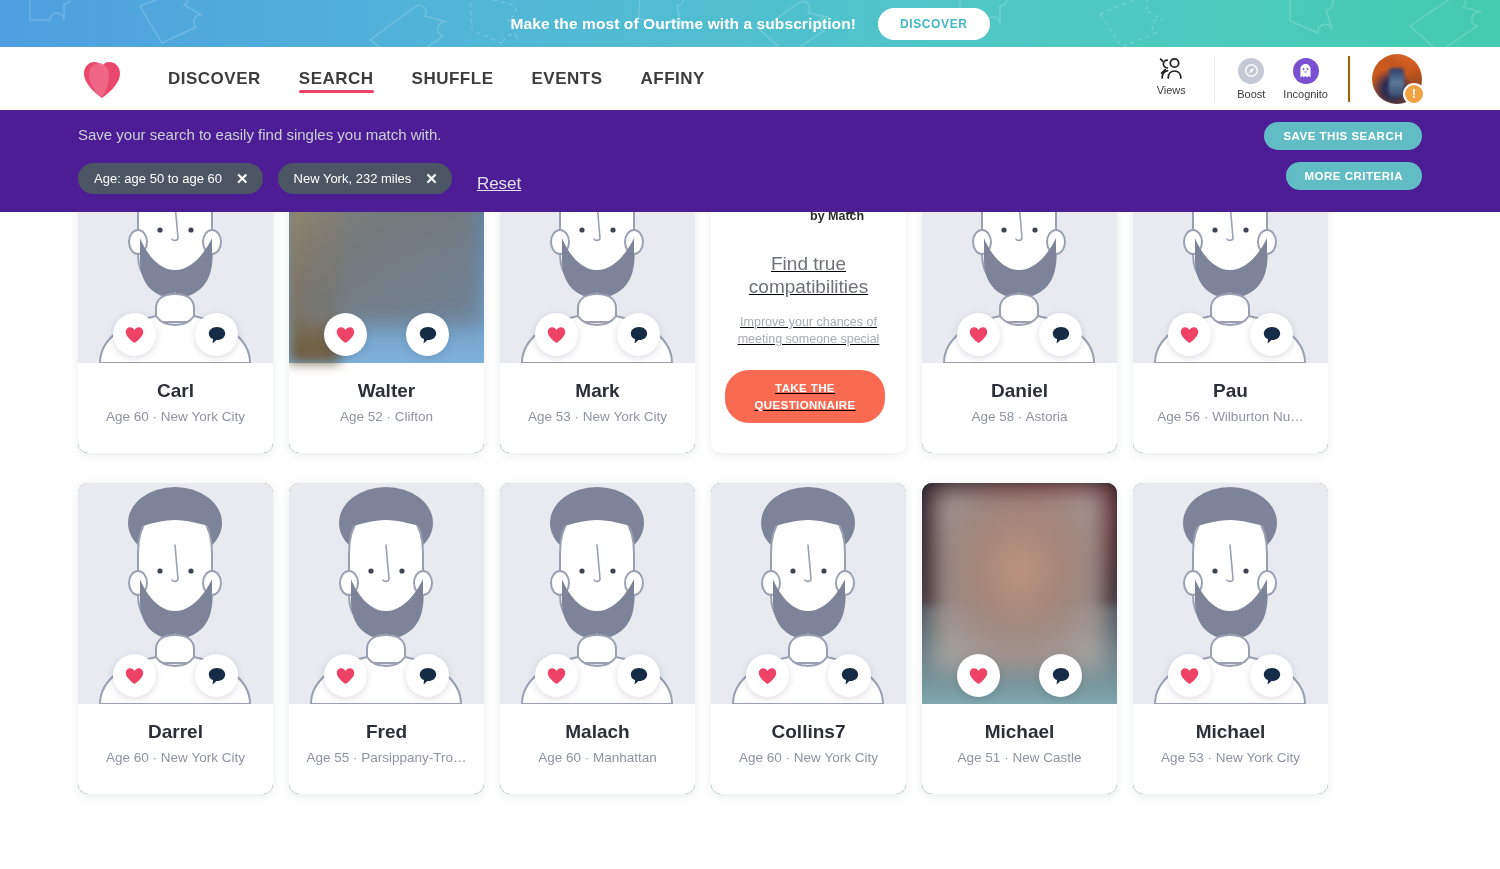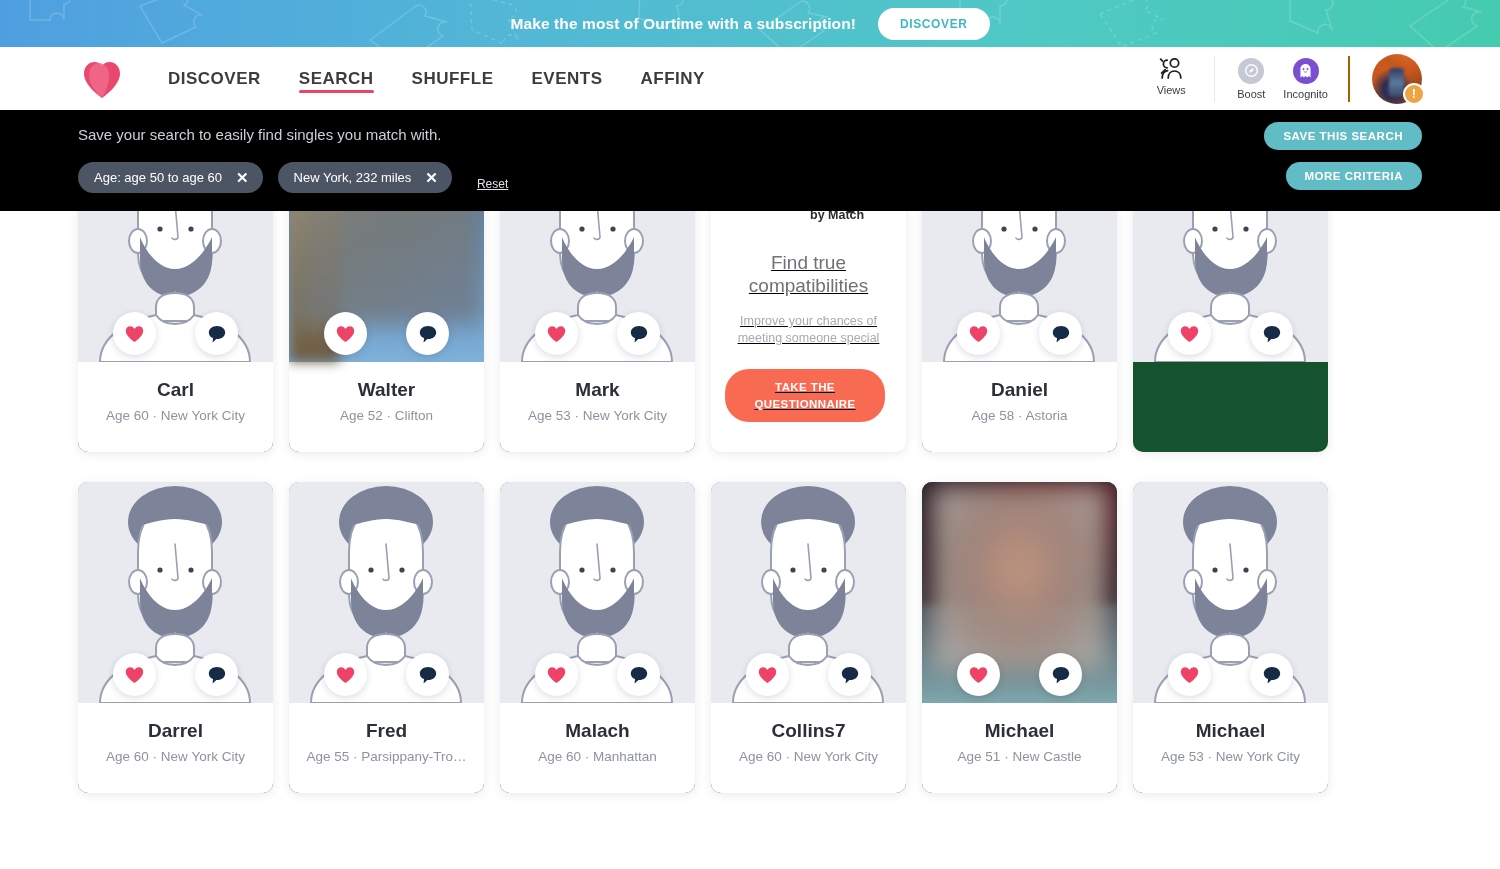--- a/index.html
+++ b/index.html
@@ -99,38 +99,38 @@
     position: absolute; right: -3px; bottom: -1px;
     width: 22px; height: 22px; border-radius: 50%;
     background: #f0a340; border: 2px solid #ffffff;
     color: #fff; font-size: 13px; font-weight: bold;
     display: flex; align-items: center; justify-content: center;
     line-height: 1;
   }
 
   
   .search-bar {
-    background: #000000; color: #ffffff;
+    background: #4c1d95; color: #ffffff;
     padding: 16px 32px 18px 78px;
     position: relative;
   }
   .search-tagline {
     font-size: 15px; color: #ccd0d6; font-weight: normal;
     margin-bottom: 19px;
   }
   .criteria-row { display: flex; align-items: center; gap: 15px; }
   .chip {
     background: #4c5564; border-radius: 18px;
     padding: 0 14px 0 16px; height: 31px;
     display: flex; align-items: center; gap: 14px;
     font-size: 13px; color: #ffffff; cursor: pointer;
   }
   .chip .x { font-size: 15px; font-weight: bold; line-height: 1; color: #fff; }
   .reset-link {
-    font-size: 12px; color: #dfe2e6; text-decoration: underline;
+    font-size: 17px; color: #dfe2e6; text-decoration: underline;
     margin-left: 10px; cursor: pointer; margin-top: 12px;
   }
   .search-actions {
     position: absolute; right: 78px; top: 12px;
     display: flex; flex-direction: column; align-items: flex-end; gap: 12px;
   }
   .pill-btn {
     background: #62bcc6; color: #ffffff; border: none;
     border-radius: 17px; height: 28px; padding: 0 19px;
     font-family: "Liberation Sans", sans-serif;
@@ -555,20 +555,24 @@
                 <path d="M10 17.4 C10 17.4 0.8 11.2 0.8 5.8 C0.8 2.9 2.9 0.9 5.4 0.9 C7.3 0.9 9.2 2.1 10 3.8 C10.8 2.1 12.7 0.9 14.6 0.9 C17.1 0.9 19.2 2.9 19.2 5.8 C19.2 11.2 10 17.4 10 17.4 Z"></path>
               </svg>
           </div>
           <div class="act-btn">
             <svg width="18" height="18" viewBox="0 0 18 18" fill="#162b45">
                 <path d="M9 0.9 C4.3 0.9 0.8 3.8 0.8 7.4 C0.8 9.9 2.4 12 5 13.1 L4.6 17.4 L8.4 14 C8.6 14 8.8 14 9 14 C13.7 14 17.2 11 17.2 7.4 C17.2 3.8 13.7 0.9 9 0.9 Z"></path>
               </svg>
           </div>
         </div>
       </div>
+      <div class="card-body">
+        <div class="card-name">Pau</div>
+        <div class="card-meta">Age 56 · Wilburton Nu…</div>
+      </div>
     </div>
 
     <div class="card">
       <div class="card-photo">
         <svg class="illus" viewBox="0 0 195 221" preserveAspectRatio="xMidYMax slice">
           <rect width="195" height="221" fill="#e8eaf0"></rect>
           <ellipse cx="97" cy="40" rx="47" ry="36" fill="#7d8399"></ellipse>
           <path d="M60 70 C60 40 74 24 97 24 C120 24 134 40 134 70 L134 112 C134 136 118 150 97 150 C76 150 60 136 60 112 Z" fill="#ffffff" stroke="#9aa0b2" stroke-width="2"></path>
           <ellipse cx="60" cy="100" rx="9" ry="12" fill="#ffffff" stroke="#9aa0b2" stroke-width="2"></ellipse>
           <ellipse cx="134" cy="100" rx="9" ry="12" fill="#ffffff" stroke="#9aa0b2" stroke-width="2"></ellipse>

